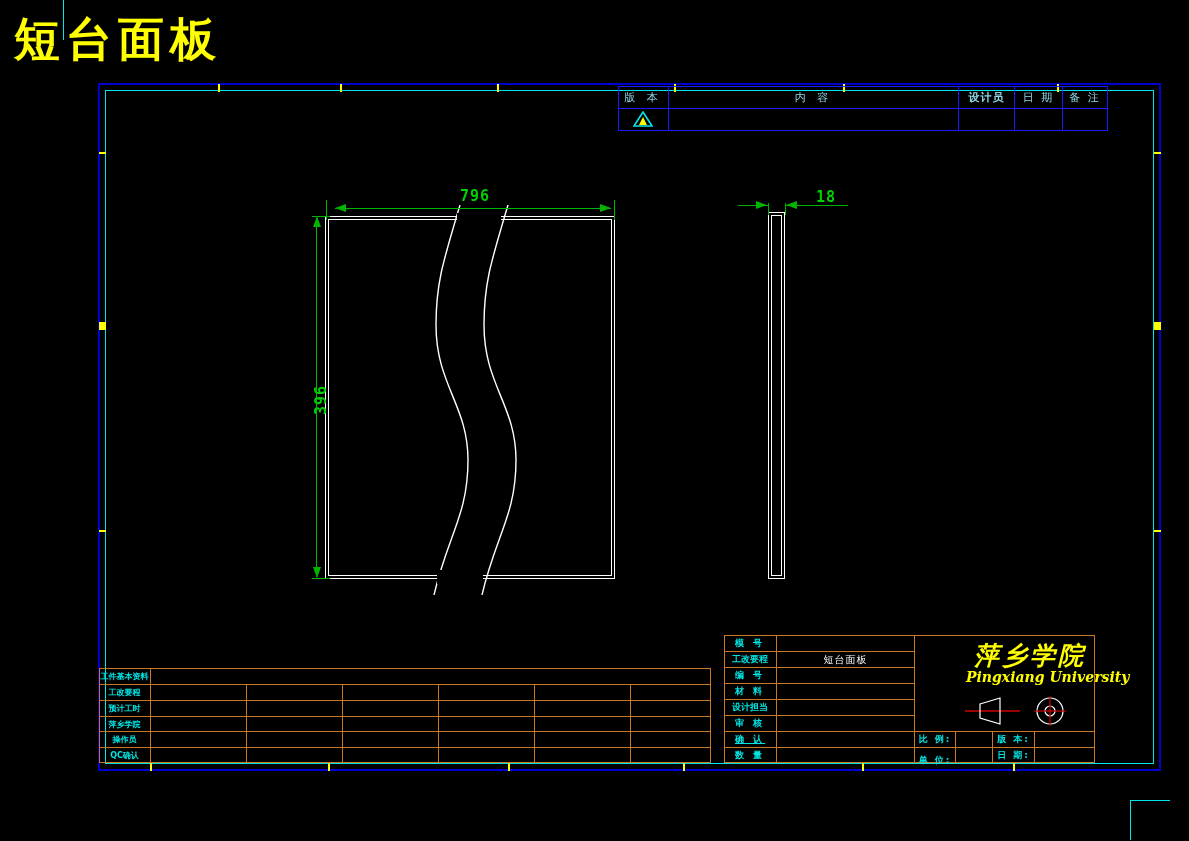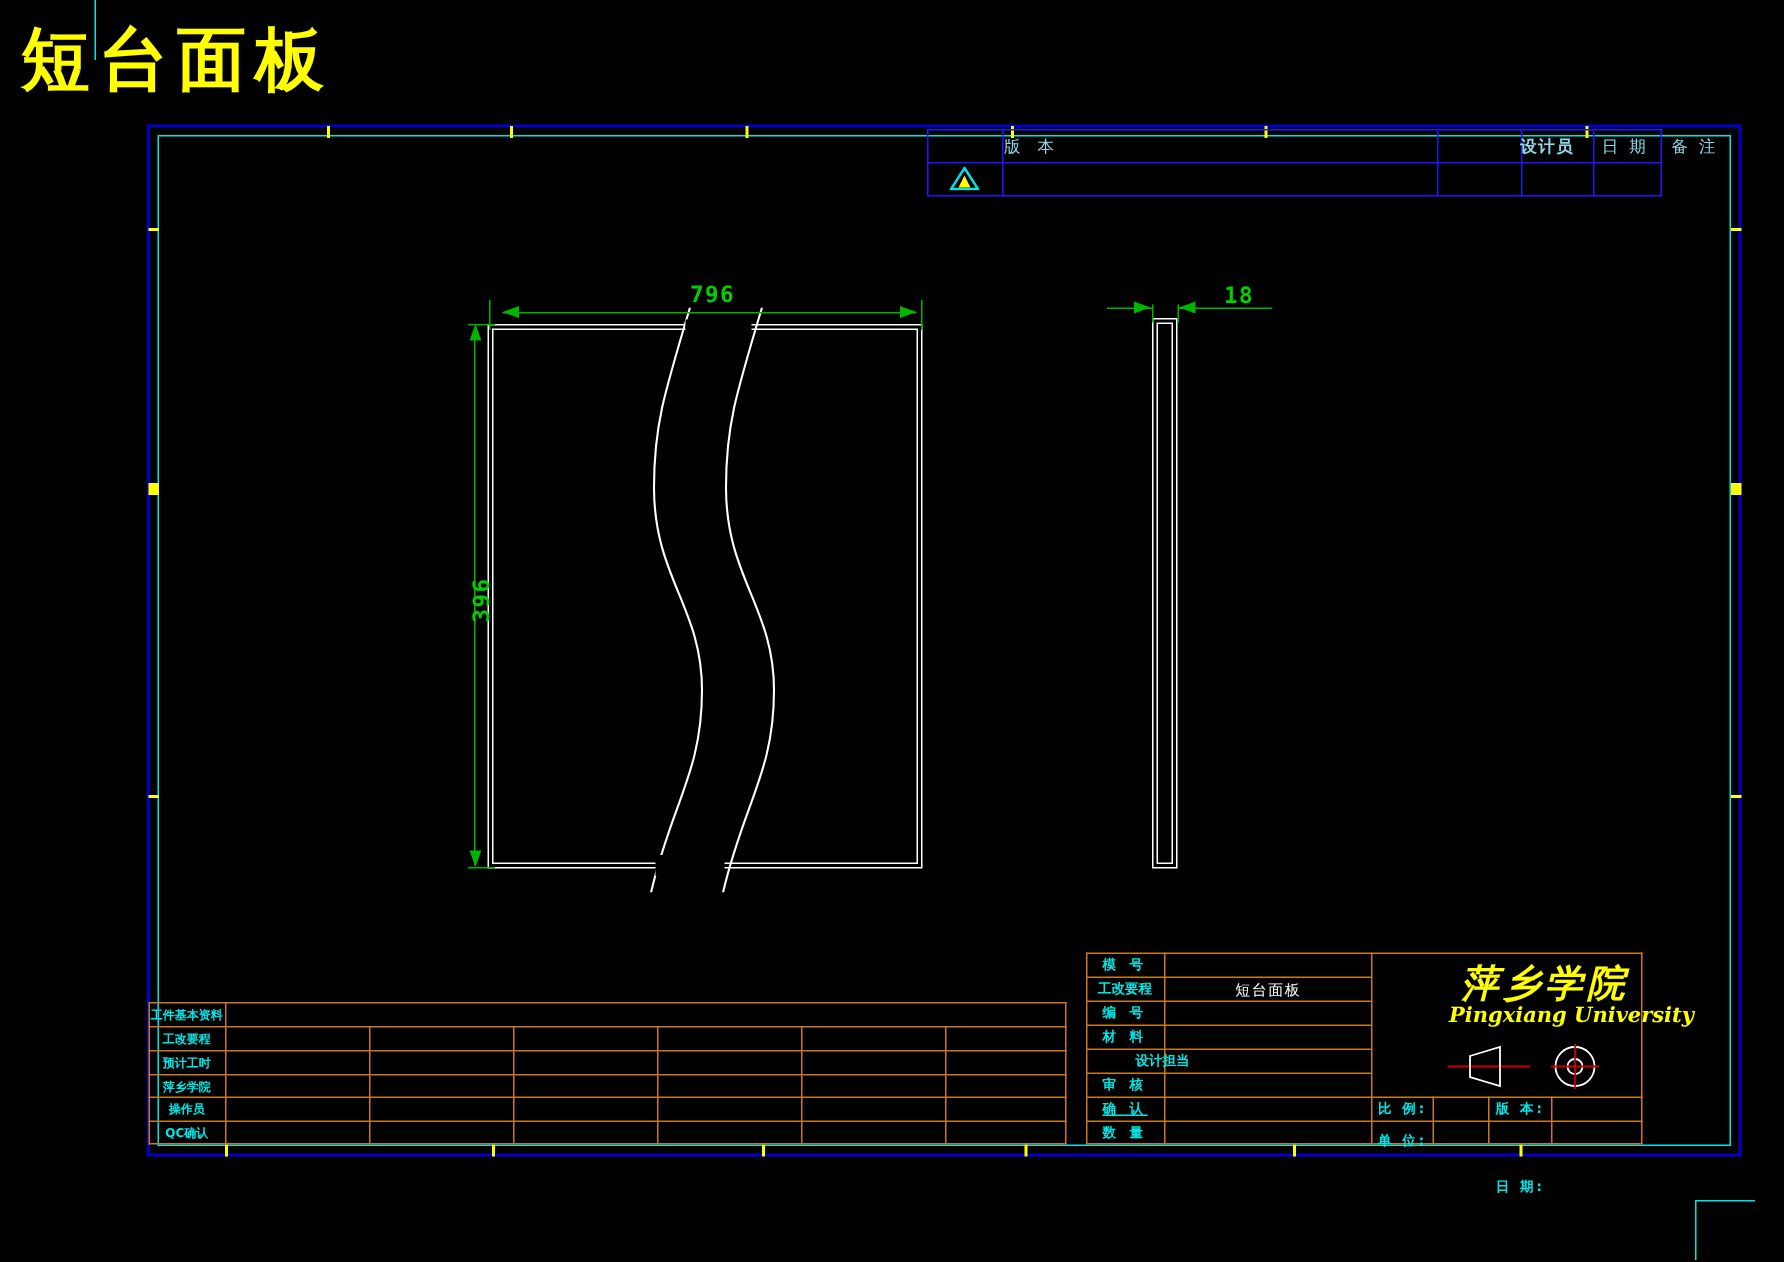--- a/index.html
+++ b/index.html
@@ -25,21 +25,21 @@
   .corner-mark{position:absolute;}
   .corner-mark i{position:absolute;background:#00e5e5;}
 
   
   .tick{position:absolute;background:#ffff00;}
 
   
   .rev-table{position:absolute;left:618px;top:86px;width:490px;height:45px;}
   .rev-table .ln{position:absolute;background:#1a1aff;}
   .rev-cell{position:absolute;color:#8fd8e8;font-size:11px;letter-spacing:4px;
-            display:flex;align-items:center;justify-content:center;white-space:nowrap;padding-left:45px;}
+            display:flex;align-items:center;justify-content:center;white-space:nowrap;}
 
   
   .view-rect{position:absolute;border:1px solid #ffffff;box-sizing:border-box;}
   .view-rect-inner{position:absolute;border:1px solid #ffffff;box-sizing:border-box;}
 
   
   .dim-line{position:absolute;background:#00b400;}
   .dim-text{position:absolute;color:#00d000;font-size:15px;font-weight:700;
             letter-spacing:1px;white-space:nowrap;
             font-family:"DejaVu Sans Mono","Liberation Mono",monospace;}
@@ -113,20 +113,21 @@
     <div class="ln" style="left:0;top:44px;width:490px;height:1px;"></div>
 
     <div class="ln" style="left:0;top:0;width:1px;height:45px;"></div>
     <div class="ln" style="left:50px;top:0;width:1px;height:45px;"></div>
     <div class="ln" style="left:340px;top:0;width:1px;height:45px;"></div>
     <div class="ln" style="left:396px;top:0;width:1px;height:45px;"></div>
     <div class="ln" style="left:444px;top:0;width:1px;height:45px;"></div>
     <div class="ln" style="left:489px;top:0;width:1px;height:45px;"></div>
 
     <div class="rev-cell" style="left:0;top:1px;width:50px;height:21px;">版 本</div>
+    <div class="rev-cell" style="left:51px;top:1px;width:289px;height:21px;">内          容</div>
     <div class="rev-cell" style="left:341px;top:1px;width:55px;height:21px;letter-spacing:1px;font-weight:bold;">设计员</div>
     <div class="rev-cell" style="left:397px;top:1px;width:47px;height:21px;letter-spacing:2px;">日  期</div>
     <div class="rev-cell" style="left:445px;top:1px;width:44px;height:21px;letter-spacing:2px;">备  注</div>
 
     <div style="position:absolute;left:15px;top:25px;width:20px;height:16px;">
       <svg width="20" height="16" viewBox="0 0 20 16">
         <polygon points="10,1 19,15 1,15" fill="none" stroke="#00e5e5" stroke-width="1.6"></polygon>
         <polygon points="10,6 14,14 6,14" fill="#ffff00"></polygon>
       </svg>
     </div>
@@ -213,21 +214,21 @@
     <div class="ln" style="left:370px;top:0;width:1px;height:128px;"></div>
 
     <div class="ln" style="left:231px;top:96px;width:1px;height:32px;"></div>
     <div class="ln" style="left:268px;top:96px;width:1px;height:32px;"></div>
     <div class="ln" style="left:310px;top:96px;width:1px;height:32px;"></div>
 
     <div class="tb-lbl" style="left:0;top:1px;width:52px;height:15px;">模     号</div>
     <div class="tb-lbl" style="left:0;top:17px;width:52px;height:15px;letter-spacing:0px;">工改要程</div>
     <div class="tb-lbl" style="left:0;top:33px;width:52px;height:15px;">编     号</div>
     <div class="tb-lbl" style="left:0;top:49px;width:52px;height:15px;">材     料</div>
-    <div class="tb-lbl" style="left:0;top:65px;width:52px;height:15px;letter-spacing:0px;padding-left:25px;">设计担当</div>
+    <div class="tb-lbl" style="left:0;top:65px;width:52px;height:15px;letter-spacing:0px;">设计担当</div>
     <div class="tb-lbl" style="left:0;top:81px;width:52px;height:15px;">审     核</div>
     <div class="tb-lbl" style="left:0;top:97px;width:52px;height:15px;text-decoration:underline;">确     认</div>
     <div class="tb-lbl" style="left:0;top:113px;width:52px;height:14px;">数     量</div>
 
     <div class="tb-val" style="left:53px;top:1px;width:137px;height:15px;"></div>
     <div class="tb-val" style="left:53px;top:17px;width:137px;height:15px;">短台面板</div>
     <div class="tb-val" style="left:53px;top:33px;width:137px;height:15px;"></div>
     <div class="tb-val" style="left:53px;top:49px;width:137px;height:15px;"></div>
     <div class="tb-val" style="left:53px;top:65px;width:137px;height:15px;"></div>
     <div class="tb-val" style="left:53px;top:81px;width:137px;height:15px;"></div>
@@ -248,17 +249,17 @@
       </svg>
     </div>
 
     <div class="tb-lbl" style="left:191px;top:97px;width:40px;height:15px;letter-spacing:2px;">比 例:</div>
     <div class="tb-val" style="left:232px;top:97px;width:36px;height:15px;"></div>
     <div class="tb-lbl" style="left:269px;top:97px;width:41px;height:15px;letter-spacing:2px;">版 本:</div>
     <div class="tb-val" style="left:311px;top:97px;width:59px;height:15px;"></div>
 
     <div class="tb-lbl" style="left:191px;top:118px;width:40px;height:14px;letter-spacing:2px;">单 位:</div>
     <div class="tb-val" style="left:232px;top:113px;width:36px;height:14px;"></div>
-    <div class="tb-lbl" style="left:269px;top:113px;width:41px;height:14px;letter-spacing:2px;margin-top:36px;">日 期:</div>
+    <div class="tb-lbl" style="left:269px;top:113px;width:41px;height:14px;letter-spacing:2px;">日 期:</div>
     <div class="tb-val" style="left:311px;top:113px;width:59px;height:14px;"></div>
   </div>
 
 </div>
 
 </body></html>

